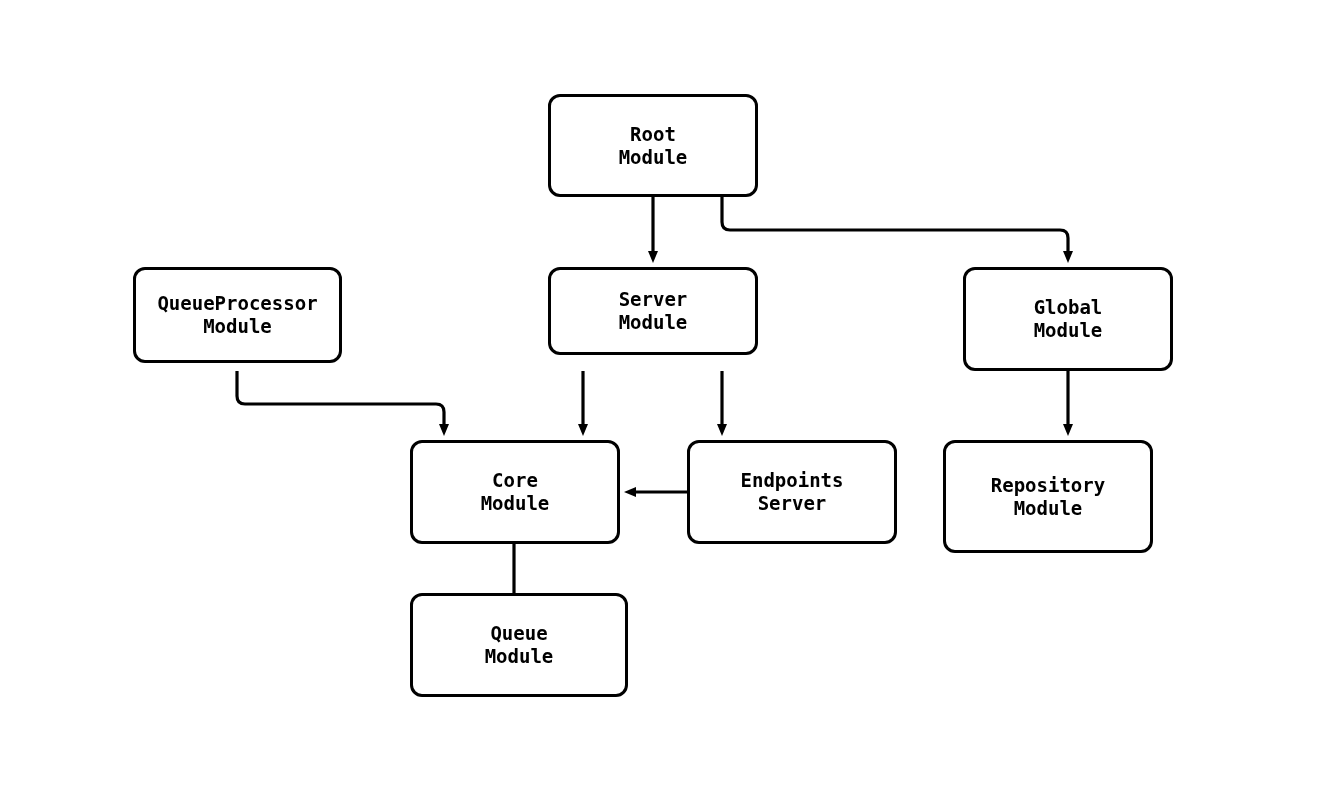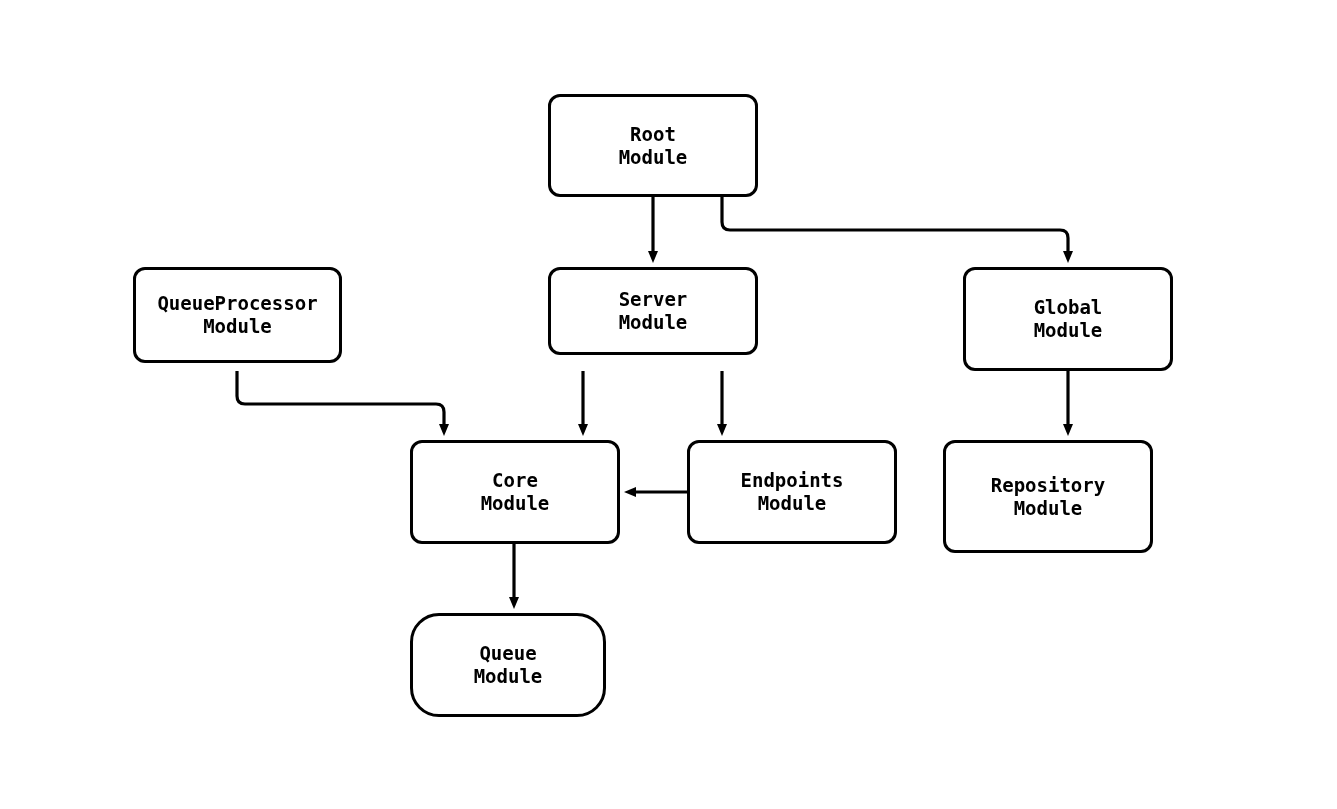--- a/index.html
+++ b/index.html
@@ -106,26 +106,26 @@
 Module</div>
   </div>
 
   <div class="node" style="left:410px; top:440px; width:210px; height:104px;">
     <div class="node-label">Core
 Module</div>
   </div>
 
   <div class="node" style="left:687px; top:440px; width:210px; height:104px;">
     <div class="node-label">Endpoints
-Module</div>
+Server</div>
   </div>
 
   <div class="node" style="left:943px; top:440px; width:210px; height:113px;">
     <div class="node-label">Repository
 Module</div>
   </div>
 
-  <div class="node" style="left:410px; top:613px; width:196px; height:104px;border-radius:29px;">
+  <div class="node" style="left:410px; top:593px; width:218px; height:104px;">
     <div class="node-label">Queue
 Module</div>
   </div>
 
 </div>
 
 </body></html>

